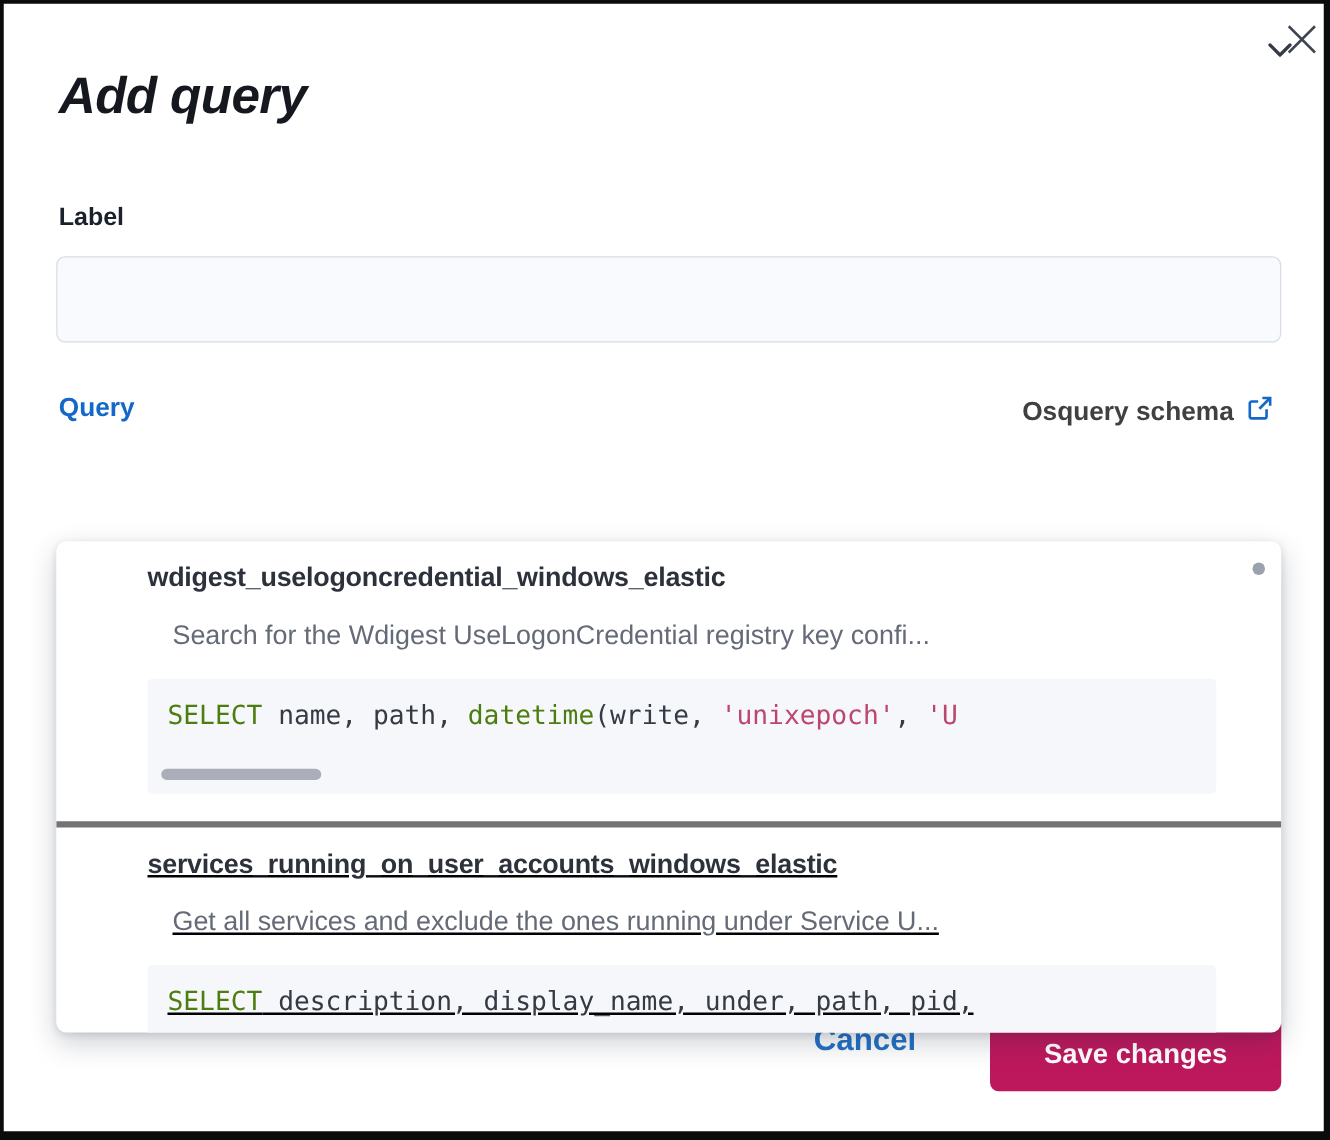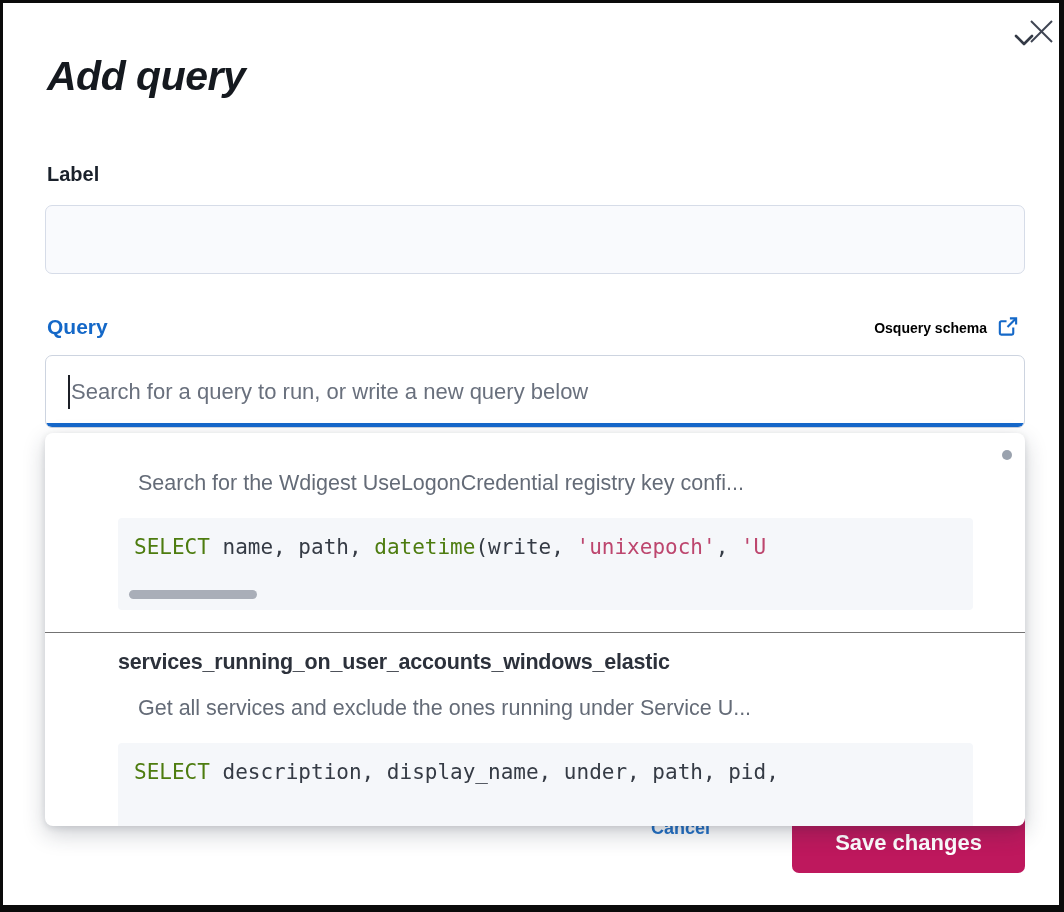--- a/index.html
+++ b/index.html
@@ -64,23 +64,23 @@
   .query-label {
     position: absolute;
     left: 44px; top: 312px;
     font-size: 21px;
     font-weight: 700;
     color: #1468c8;
   }
   .schema-link {
     position: absolute;
     right: 40px; top: 312px;
-    font-size: 14px;
-    font-weight: 700;
-    color: #000000;
+    font-size: 21px;
+    font-weight: 700;
+    color: #404040;
     text-decoration: none;
     display: flex; align-items: center; gap: 9px;
     cursor: pointer;
     margin-left: 36px;
   }
 
   
   .combobox {
     position: absolute;
     left: 42px; top: 352px;
@@ -119,21 +119,21 @@
     right: 18px; top: 20px;
     width: 34px; height: 34px;
     display: flex; align-items: center; justify-content: center;
     background: none; border: none; cursor: pointer;
   }
 
   
   .footer-cancel {
     position: absolute;
     left: 648px; top: 815px;
-    font-size: 18px;
+    font-size: 25px;
     font-weight: 700;
     color: #2271c7;
     z-index: 1;
     cursor: pointer;
     background: none; border: none;
     font-family: "Liberation Sans", sans-serif;
   }
   .footer-save {
     position: absolute;
     left: 789px; top: 810px;
@@ -164,21 +164,21 @@
     position: absolute;
     right: 13px; top: 17px;
     width: 10px; height: 10px;
     border-radius: 5px;
     background: #9aa2ae;
   }
   .option {
     position: relative;
     padding: 17px 52px 22px 73px;
   }
-  .option + .option { border-top: 1px solid #737373; }
+  .option + .option { border-top: 5px solid #737373; text-decoration: underline; }
   .option-title {
     font-size: 21.5px;
     font-weight: 700;
     color: #2c313b;
     letter-spacing: -0.2px;
   }
   .option-desc {
     margin-top: 21px;
     font-size: 21.5px;
     color: #646b77;
@@ -235,40 +235,36 @@
     <span>Osquery schema</span>
     <span>
       <svg width="23" height="23" viewBox="0 0 24 24" fill="none">
         <path d="M18 13v6a1.5 1.5 0 0 1-1.5 1.5h-11A1.5 1.5 0 0 1 4 19V8a1.5 1.5 0 0 1 1.5-1.5H11" stroke="#1468c8" stroke-width="2.2"></path>
         <path d="M14.5 3.5H21V10" stroke="#1468c8" stroke-width="2.2"></path>
         <path d="M20.5 4 12 12.5" stroke="#1468c8" stroke-width="2.2"></path>
       </svg>
     </span>
   </a>
 
-  <div class="combobox">
-    <span class="caret"></span>
-    <input class="combo-input" type="text" placeholder="Search for a query to run, or write a new query below" style="">
-    <div class="focus-bar"></div>
-  </div>
   <button class="combo-chevron" aria-label="Open list">
     <span>
       <svg width="32" height="32" viewBox="0 0 32 32" fill="none">
         <polyline points="8,13 16,21 24,13" stroke="#343a46" stroke-width="2.6" stroke-linecap="round" stroke-linejoin="round"></polyline>
       </svg>
     </span>
   </button>
 
   <button class="footer-cancel">Cancel</button>
   <button class="footer-save">Save changes</button>
 
   <div class="dropdown-panel">
     <div class="v-scroll-thumb"></div>
 
     <div class="option option-1">
+      <div class="option-title">wdigest_uselogoncredential_windows_elastic</div>
       <div class="option-desc">Search for the Wdigest UseLogonCredential registry key confi...</div>
       <div class="code-block">
         <div class="code-line"><span class="tok-kw">SELECT</span><span class="tok-plain"> name, path, </span><span class="tok-kw">datetime</span><span class="tok-plain">(write, </span><span class="tok-str">'unixepoch'</span><span class="tok-plain">, </span><span class="tok-str">'U</span></div>
         <div class="h-scroll-thumb"></div>
       </div>
     </div>
 
     <div class="option option-2">
       <div class="option-title">services_running_on_user_accounts_windows_elastic</div>
       <div class="option-desc">Get all services and exclude the ones running under Service U...</div>

